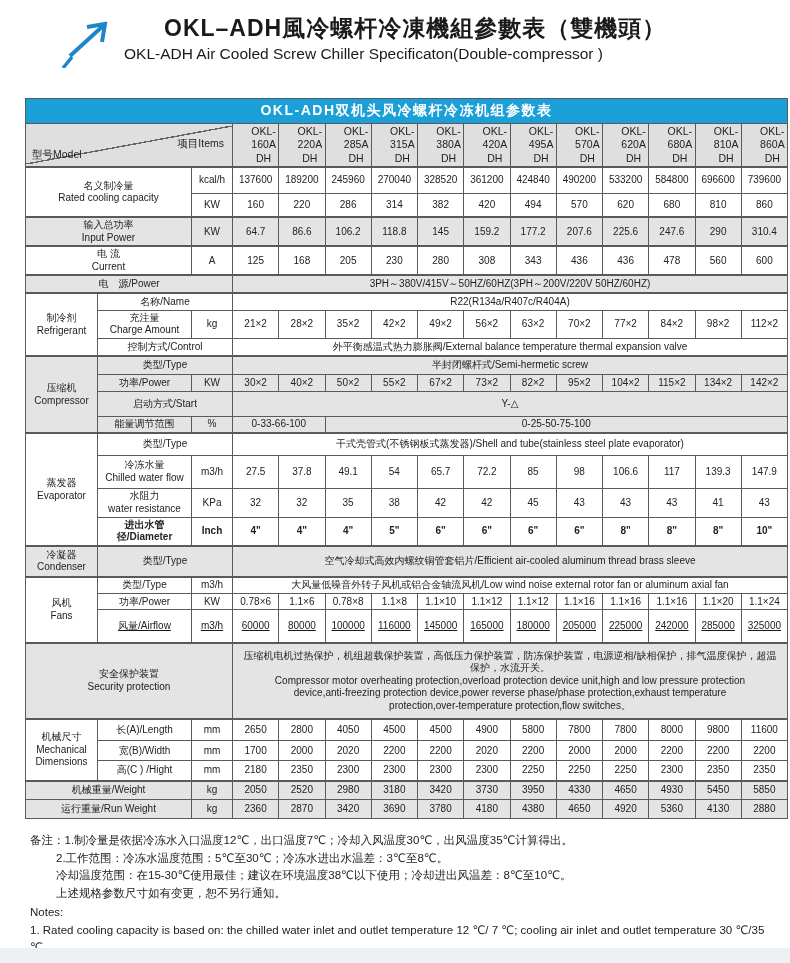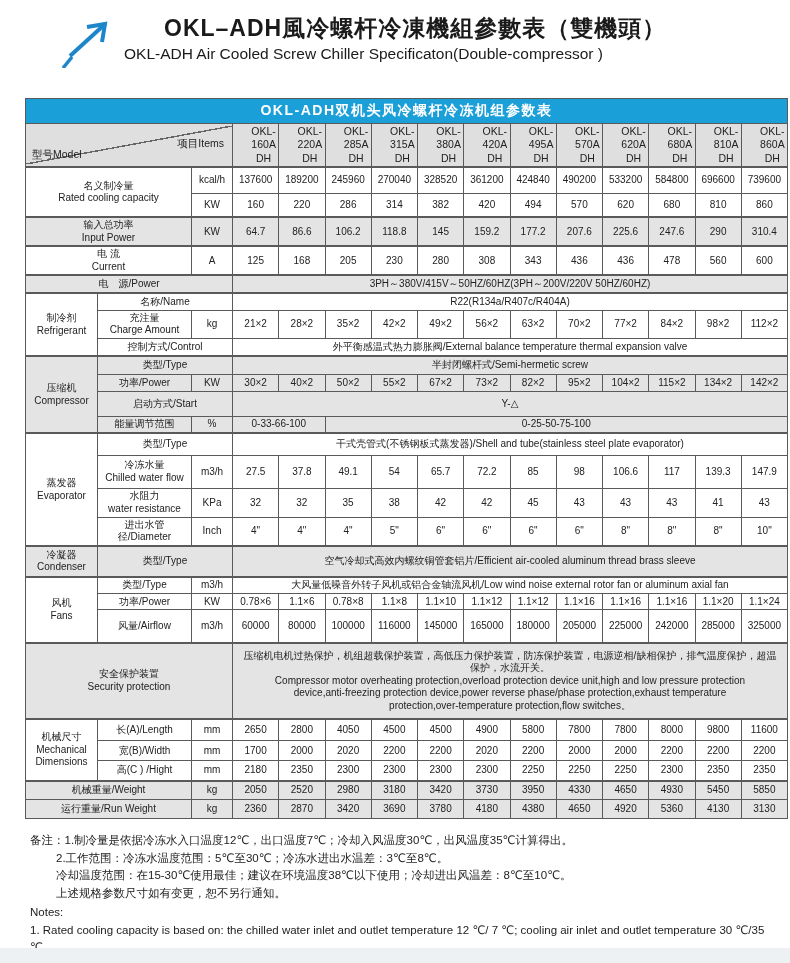--- a/index.html
+++ b/index.html
@@ -319,21 +319,21 @@
           <td>38</td>
           <td>42</td>
           <td>42</td>
           <td>45</td>
           <td>43</td>
           <td>43</td>
           <td>43</td>
           <td>41</td>
           <td>43</td>
         </tr>
-        <tr class="white" style="height: 25px;">
+        <tr class="white" style="height: 25px; font-weight: bold;">
           <td>进出水管径/Diameter</td>
           <td>Inch</td>
           <td>4"</td>
           <td>4"</td>
           <td>4"</td>
           <td>5"</td>
           <td>6"</td>
           <td>6"</td>
           <td>6"</td>
           <td>6"</td>
@@ -368,21 +368,21 @@
           <td>1.1×8</td>
           <td>1.1×10</td>
           <td>1.1×12</td>
           <td>1.1×12</td>
           <td>1.1×16</td>
           <td>1.1×16</td>
           <td>1.1×16</td>
           <td>1.1×20</td>
           <td>1.1×24</td>
         </tr>
-        <tr class="white" style="height: 33px;">
+        <tr class="white" style="height: 33px; text-decoration: underline;">
           <td>风量/Airflow</td>
           <td>m3/h</td>
           <td>60000</td>
           <td>80000</td>
           <td>100000</td>
           <td>116000</td>
           <td>145000</td>
           <td>165000</td>
           <td>180000</td>
           <td>205000</td>
@@ -480,21 +480,21 @@
           <td>2870</td>
           <td>3420</td>
           <td>3690</td>
           <td>3780</td>
           <td>4180</td>
           <td>4380</td>
           <td>4650</td>
           <td>4920</td>
           <td>5360</td>
           <td>4130</td>
-          <td>3130</td>
+          <td>2880</td>
         </tr>
       </tbody>
   </table>
 </div>
 
 <div class="notes">
   <div class="notes-cn">
     <div>备注：1.制冷量是依据冷冻水入口温度12℃，出口温度7℃；冷却入风温度30℃，出风温度35℃计算得出。</div>
     <div class="indent">2.工作范围：冷冻水温度范围：5℃至30℃；冷冻水进出水温差：3℃至8℃。</div>
     <div class="indent">冷却温度范围：在15-30℃使用最佳；建议在环境温度38℃以下使用；冷却进出风温差：8℃至10℃。</div>

